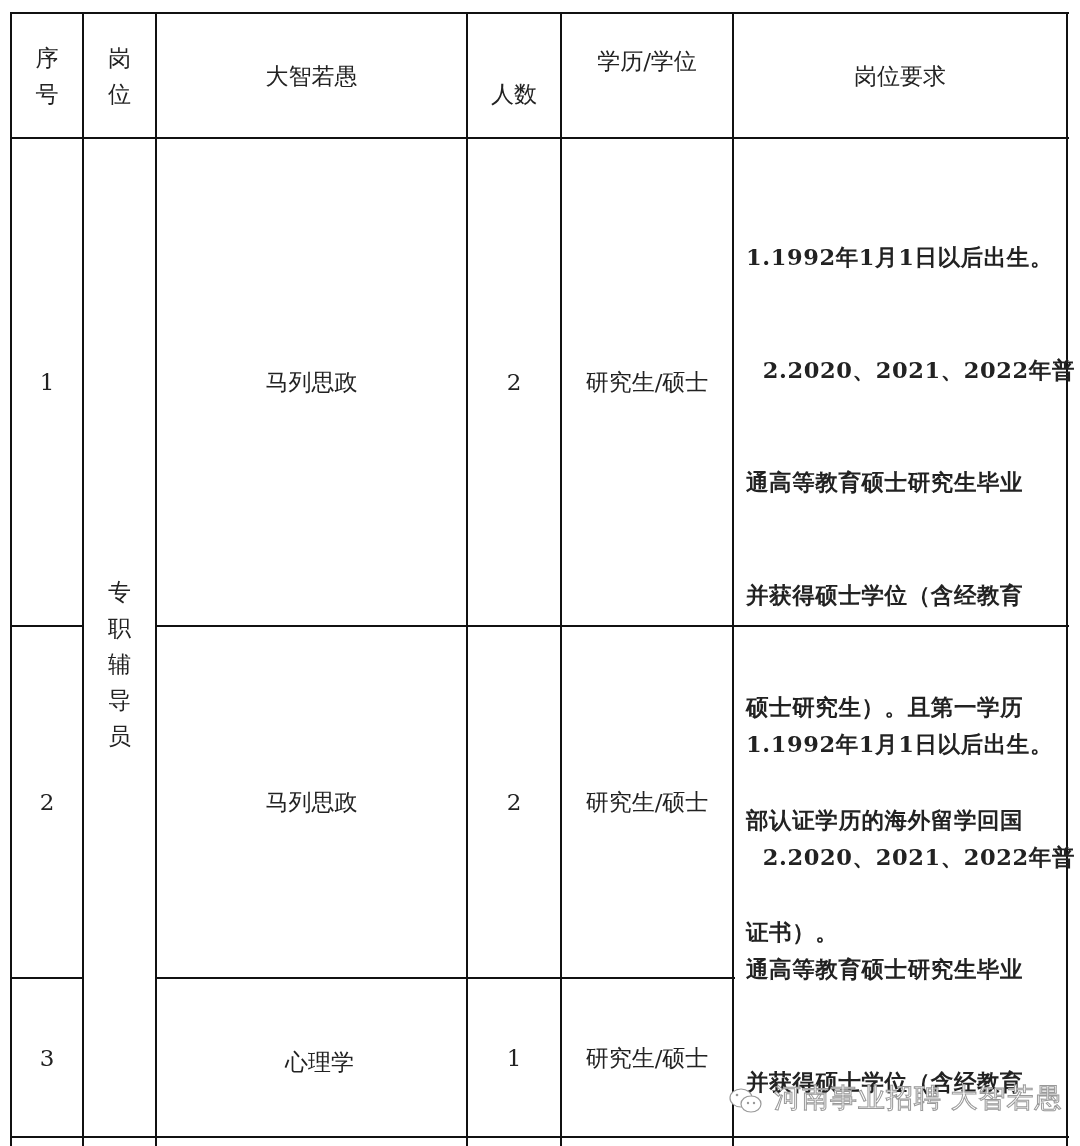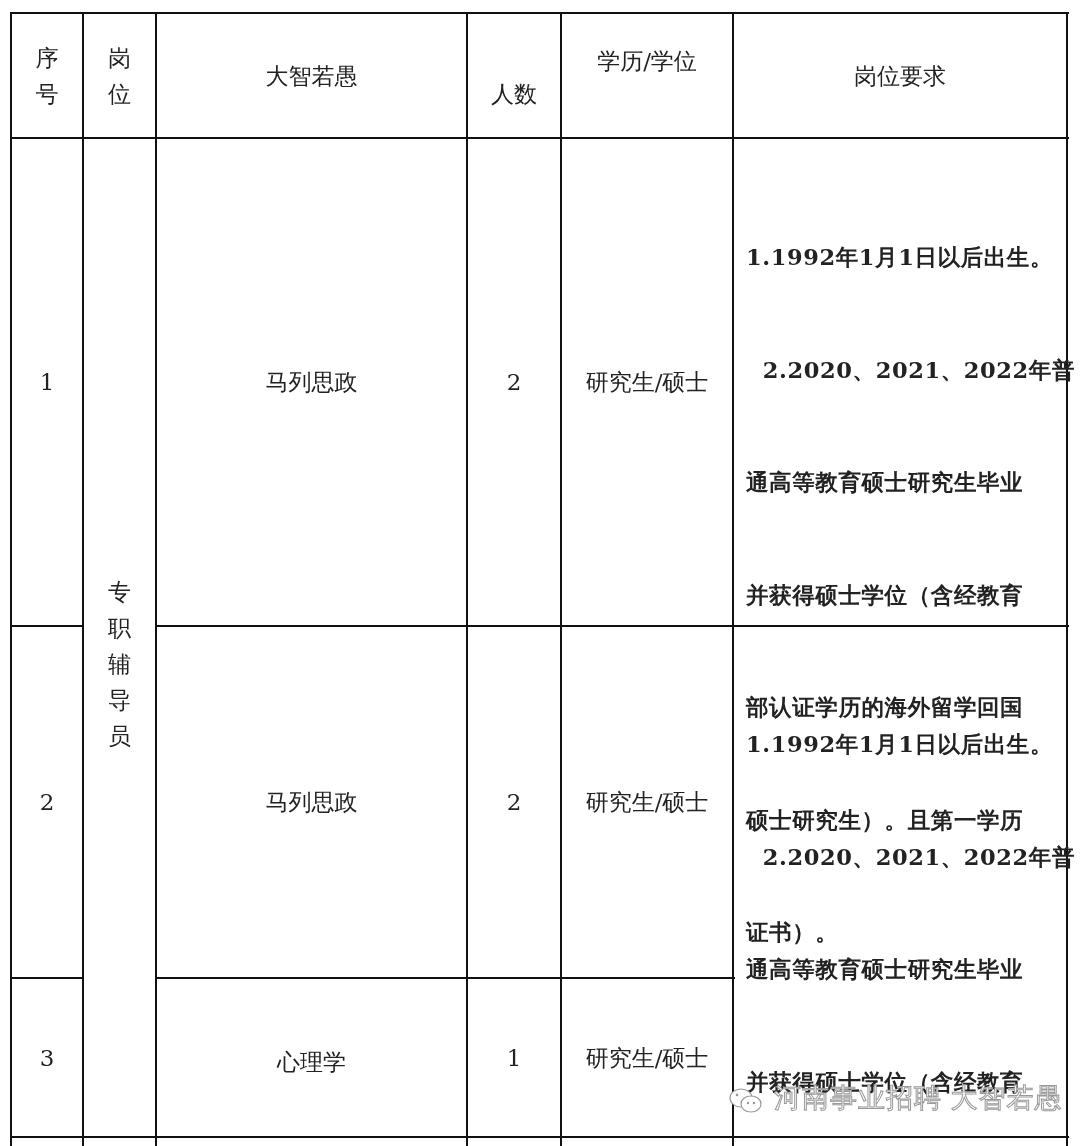--- a/index.html
+++ b/index.html
@@ -60,22 +60,22 @@
 
 <div class="cell" style="left:12px;top:139px;width:70px;height:486px;">1</div>
 <div class="cell" style="left:157px;top:139px;width:309px;height:486px;">马列思政</div>
 <div class="cell" style="left:468px;top:139px;width:92px;height:486px;">2</div>
 <div class="cell" style="left:562px;top:139px;width:170px;height:486px;">研究生/硕士</div>
 <div class="req" style="left:746px;top:164px;">
   <span class="ln">1.1992年1月1日以后出生。</span>
   <span class="ln">  2.2020、2021、2022年普</span>
   <span class="ln">通高等教育硕士研究生毕业</span>
   <span class="ln">并获得硕士学位（含经教育</span>
+  <span class="ln">硕士研究生）。且第一学历</span>
   <span class="ln">部认证学历的海外留学回国</span>
-  <span class="ln">硕士研究生）。且第一学历</span>
   <span class="ln">证书）。</span>
   
   
   
 </div>
 
 <div class="cell" style="left:12px;top:627px;width:70px;height:350px;">2</div>
 <div class="cell" style="left:157px;top:627px;width:309px;height:350px;">马列思政</div>
 <div class="cell" style="left:468px;top:627px;width:92px;height:350px;">2</div>
 <div class="cell" style="left:562px;top:627px;width:170px;height:350px;">研究生/硕士</div>
@@ -88,21 +88,21 @@
   
   
   
   
   
   
   
 </div>
 
 <div class="cell" style="left:12px;top:979px;width:70px;height:157px;">3</div>
-<div class="cell" style="left:157px;top:979px;width:309px;height:166px;">心理学</div>
+<div class="cell" style="left:165px;top:979px;width:309px;height:166px;">心理学</div>
 <div class="cell" style="left:468px;top:979px;width:92px;height:157px;">1</div>
 <div class="cell" style="left:562px;top:979px;width:170px;height:157px;">研究生/硕士</div>
 
 <div class="watermark">
   <span class="wm-icon">
     <svg width="36" height="30" viewBox="0 0 36 30">
       <ellipse cx="13" cy="12" rx="11" ry="9" fill="#fff" stroke="#999" stroke-width="1.2"></ellipse>
       <ellipse cx="23" cy="18" rx="10" ry="8" fill="#fff" stroke="#999" stroke-width="1.2"></ellipse>
       <circle cx="20" cy="17" r="1.2" fill="#999"></circle>
       <circle cx="26" cy="17" r="1.2" fill="#999"></circle>

